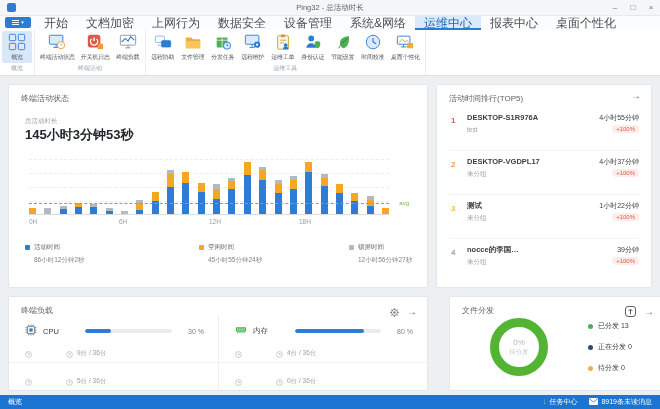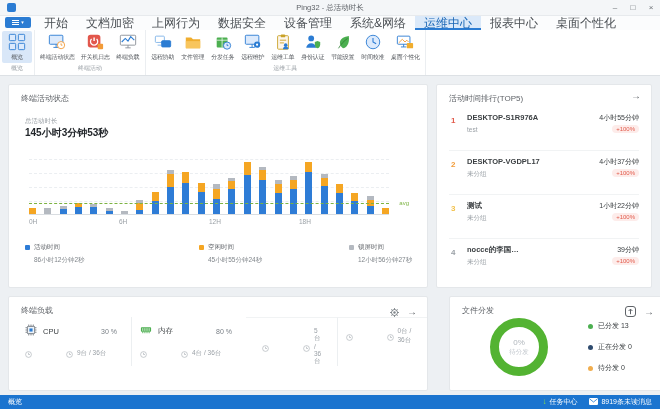--- a/index.html
+++ b/index.html
@@ -41,21 +41,21 @@
   .p-activity { left:8px; top:84px; width:420px; height:204px; }
   .p-ranking  { left:436px; top:84px; width:216px; height:204px; }
   .p-load     { left:8px; top:296px; width:420px; height:95px; }
   .p-dist     { left:449px; top:296px; width:216px; height:95px; }
   .p-title { position:absolute; left:12px; top:8px; font-size:8px; color:#5f6368; }
   .p-tools { position:absolute; right:10px; top:6px; display:flex; gap:8px; align-items:center; }
   .arrow-glyph { font-size:10px; color:#5f6368; line-height:10px; }
 
   
   .total-label { position:absolute; left:16px; top:32px; font-size:6.5px; color:#9aa0a6; }
-  .total-value { position:absolute; left:16px; top:41px; font-size:10px; font-weight:bold; color:#23272b; }
+  .total-value { position:absolute; left:16px; top:41px; font-size:13px; font-weight:bold; color:#23272b; }
   .plot { position:absolute; left:20px; right:38px; top:74px; height:56px; border-bottom:1px solid #d9dde1; }
   .gridline { position:absolute; left:0; right:0; border-top:1px dashed #ebeef1; }
   .bars { position:absolute; left:0; right:0; bottom:0; top:0; display:flex; justify-content:space-between; align-items:flex-end; }
   .bar { width:7px; display:flex; flex-direction:column-reverse; }
   .bar i { display:block; width:7px; }
   .avg-line { position:absolute; left:0; right:0; border-top:1px dashed #7cb342; }
   .avg-label { position:absolute; right:-20px; top:-4px; font-size:6px; color:#7cb342; }
   .xlabels { position:absolute; left:20px; right:38px; top:133px; height:8px; }
   .xlabel { position:absolute; font-size:6.5px; color:#9aa0a6; }
   .act-legend { position:absolute; left:0; right:0; top:158px; height:30px; }
@@ -71,23 +71,23 @@
   .rank-num { position:absolute; left:2px; top:9px; font-size:8px; font-weight:bold; }
   .rank-name { position:absolute; left:18px; top:6px; font-size:7.5px; font-weight:bold; color:#3c4043; max-width:110px;
     white-space:nowrap; overflow:hidden; text-overflow:ellipsis; }
   .rank-group { position:absolute; left:18px; top:19px; font-size:6.5px; color:#9aa0a6; }
   .rank-time { position:absolute; right:0; top:6px; font-size:7px; color:#3c4043; }
   .rank-delta { position:absolute; right:0; top:18px; font-size:6px; color:#e25a4a; background:#fdecea;
     border-radius:6px; padding:1px 4px; }
 
   
   .load-grid { position:absolute; left:0; right:0; top:20px; bottom:2px; display:grid;
-    grid-template-columns:1fr 1fr 1fr 1fr; grid-template-rows:1fr 1fr; }
+    grid-template-columns:1fr 1fr; grid-template-rows:1fr 1fr; }
   .load-cell { padding:5px 14px 0 16px; }
-  .load-cell.col2 { border-left:1px solid #eceff1;padding-left:8px; }
+  .load-cell.col2 { border-left:1px solid #eceff1; }
   .load-cell.row2 { border-top:1px solid #f1f3f4; }
   .load-line1 { display:flex; align-items:center; gap:6px; }
   .load-label { font-size:7.5px; color:#3c4043; width:36px; }
   .load-track { flex:1; height:4px; background:#e8ebee; border-radius:2px; overflow:hidden; }
   .load-fill { height:4px; border-radius:2px; }
   .load-pct { width:26px; font-size:7px; color:#7a8087; text-align:right; }
   .load-line2 { display:flex; align-items:center; margin-top:4px; }
   .load-line2 .c1 { margin-right:34px; }
   .load-count { font-size:6.5px; color:#9aa0a6; margin-left:4px; }
 

